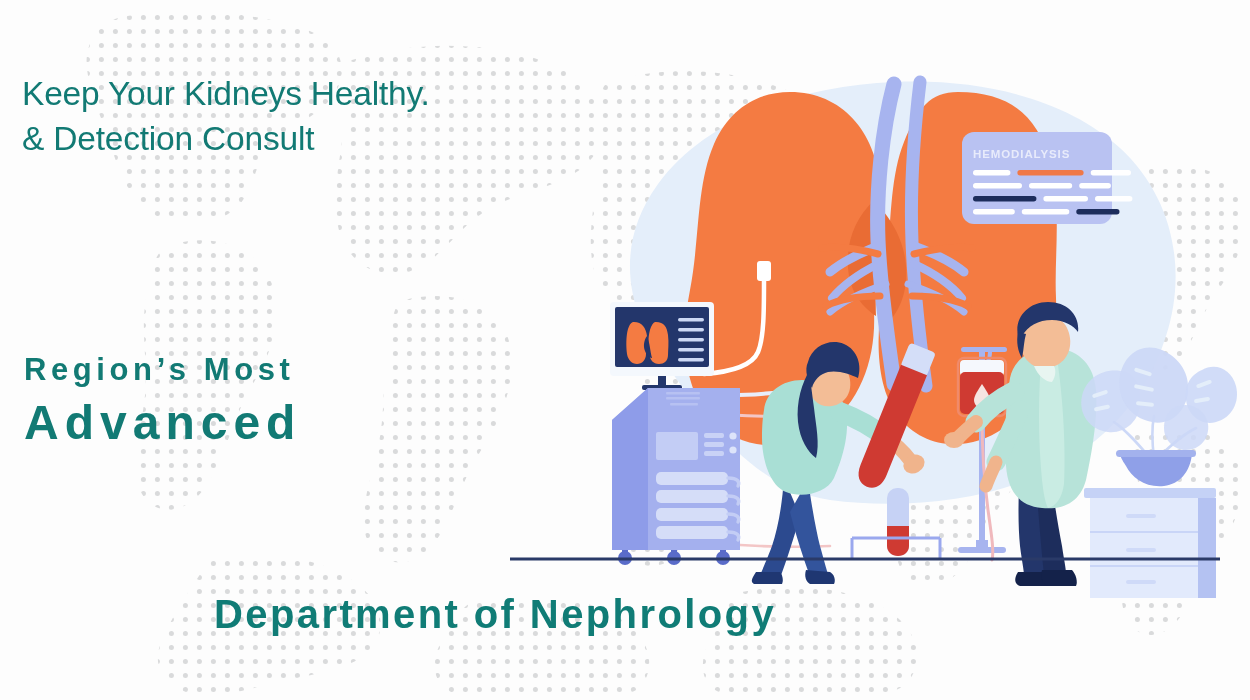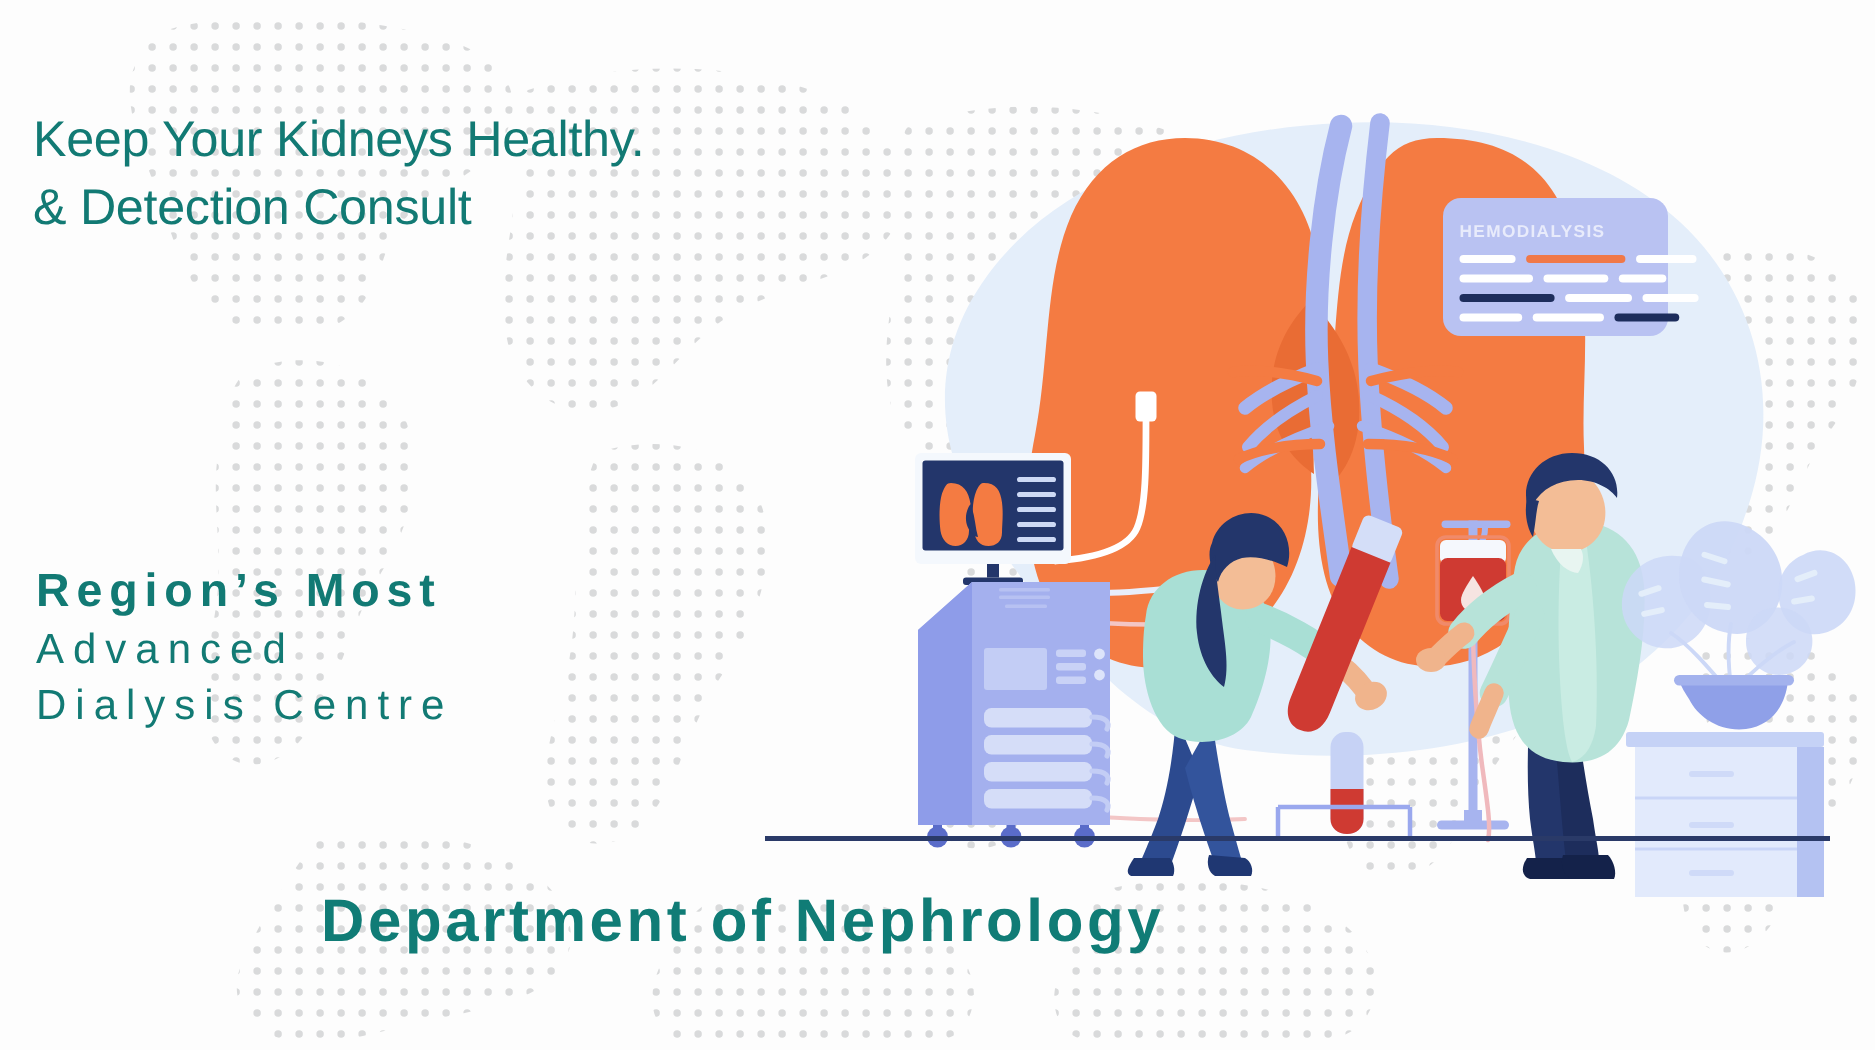--- a/index.html
+++ b/index.html
@@ -28,26 +28,26 @@
   #headline {
     left:22px; top:36px; width:470px;
     color:#127a74;
     font-size:33.5px;
     font-weight:normal;
     line-height:1.33;
     letter-spacing:-0.2px;
     margin-top:36px;
   }
   #headline div { white-space:nowrap; }
-  #subblock { left:24px; top:374px; width:520px; color:#127a74; }
+  #subblock { left:24px; top:350px; width:520px; color:#127a74; }
   #sub-line1 {
     font-size:31px; font-weight:bold; letter-spacing:4.6px; line-height:1.32;
   }
   #sub-line2, #sub-line3 {
-    font-size:28px; font-weight:normal; letter-spacing:6px; line-height:1.32;
+    font-size:48px; font-weight:bold; letter-spacing:6px; line-height:1.32;
   }
   #deptline {
     left:214px; top:592px; width:900px;
     color:#107c76;
     font-size:40px; font-weight:bold; letter-spacing:2.4px;
     white-space:nowrap;
   }
 </style>
 </head>
 <body>
@@ -397,18 +397,17 @@
   </svg>
 
   <div class="txtwrap" id="headline">
     <div>Keep Your Kidneys Healthy.</div>
     <div>&amp; Detection Consult</div>
   </div>
 
   <div class="txtwrap" id="subblock">
     <div id="sub-line1">Region’s Most</div>
     <div id="sub-line2">Advanced</div>
-    <div id="sub-line3">Dialysis Centre</div>
   </div>
 
   <div class="txtwrap" id="deptline">Department of Nephrology</div>
 
 </div>
 
 </body></html>

